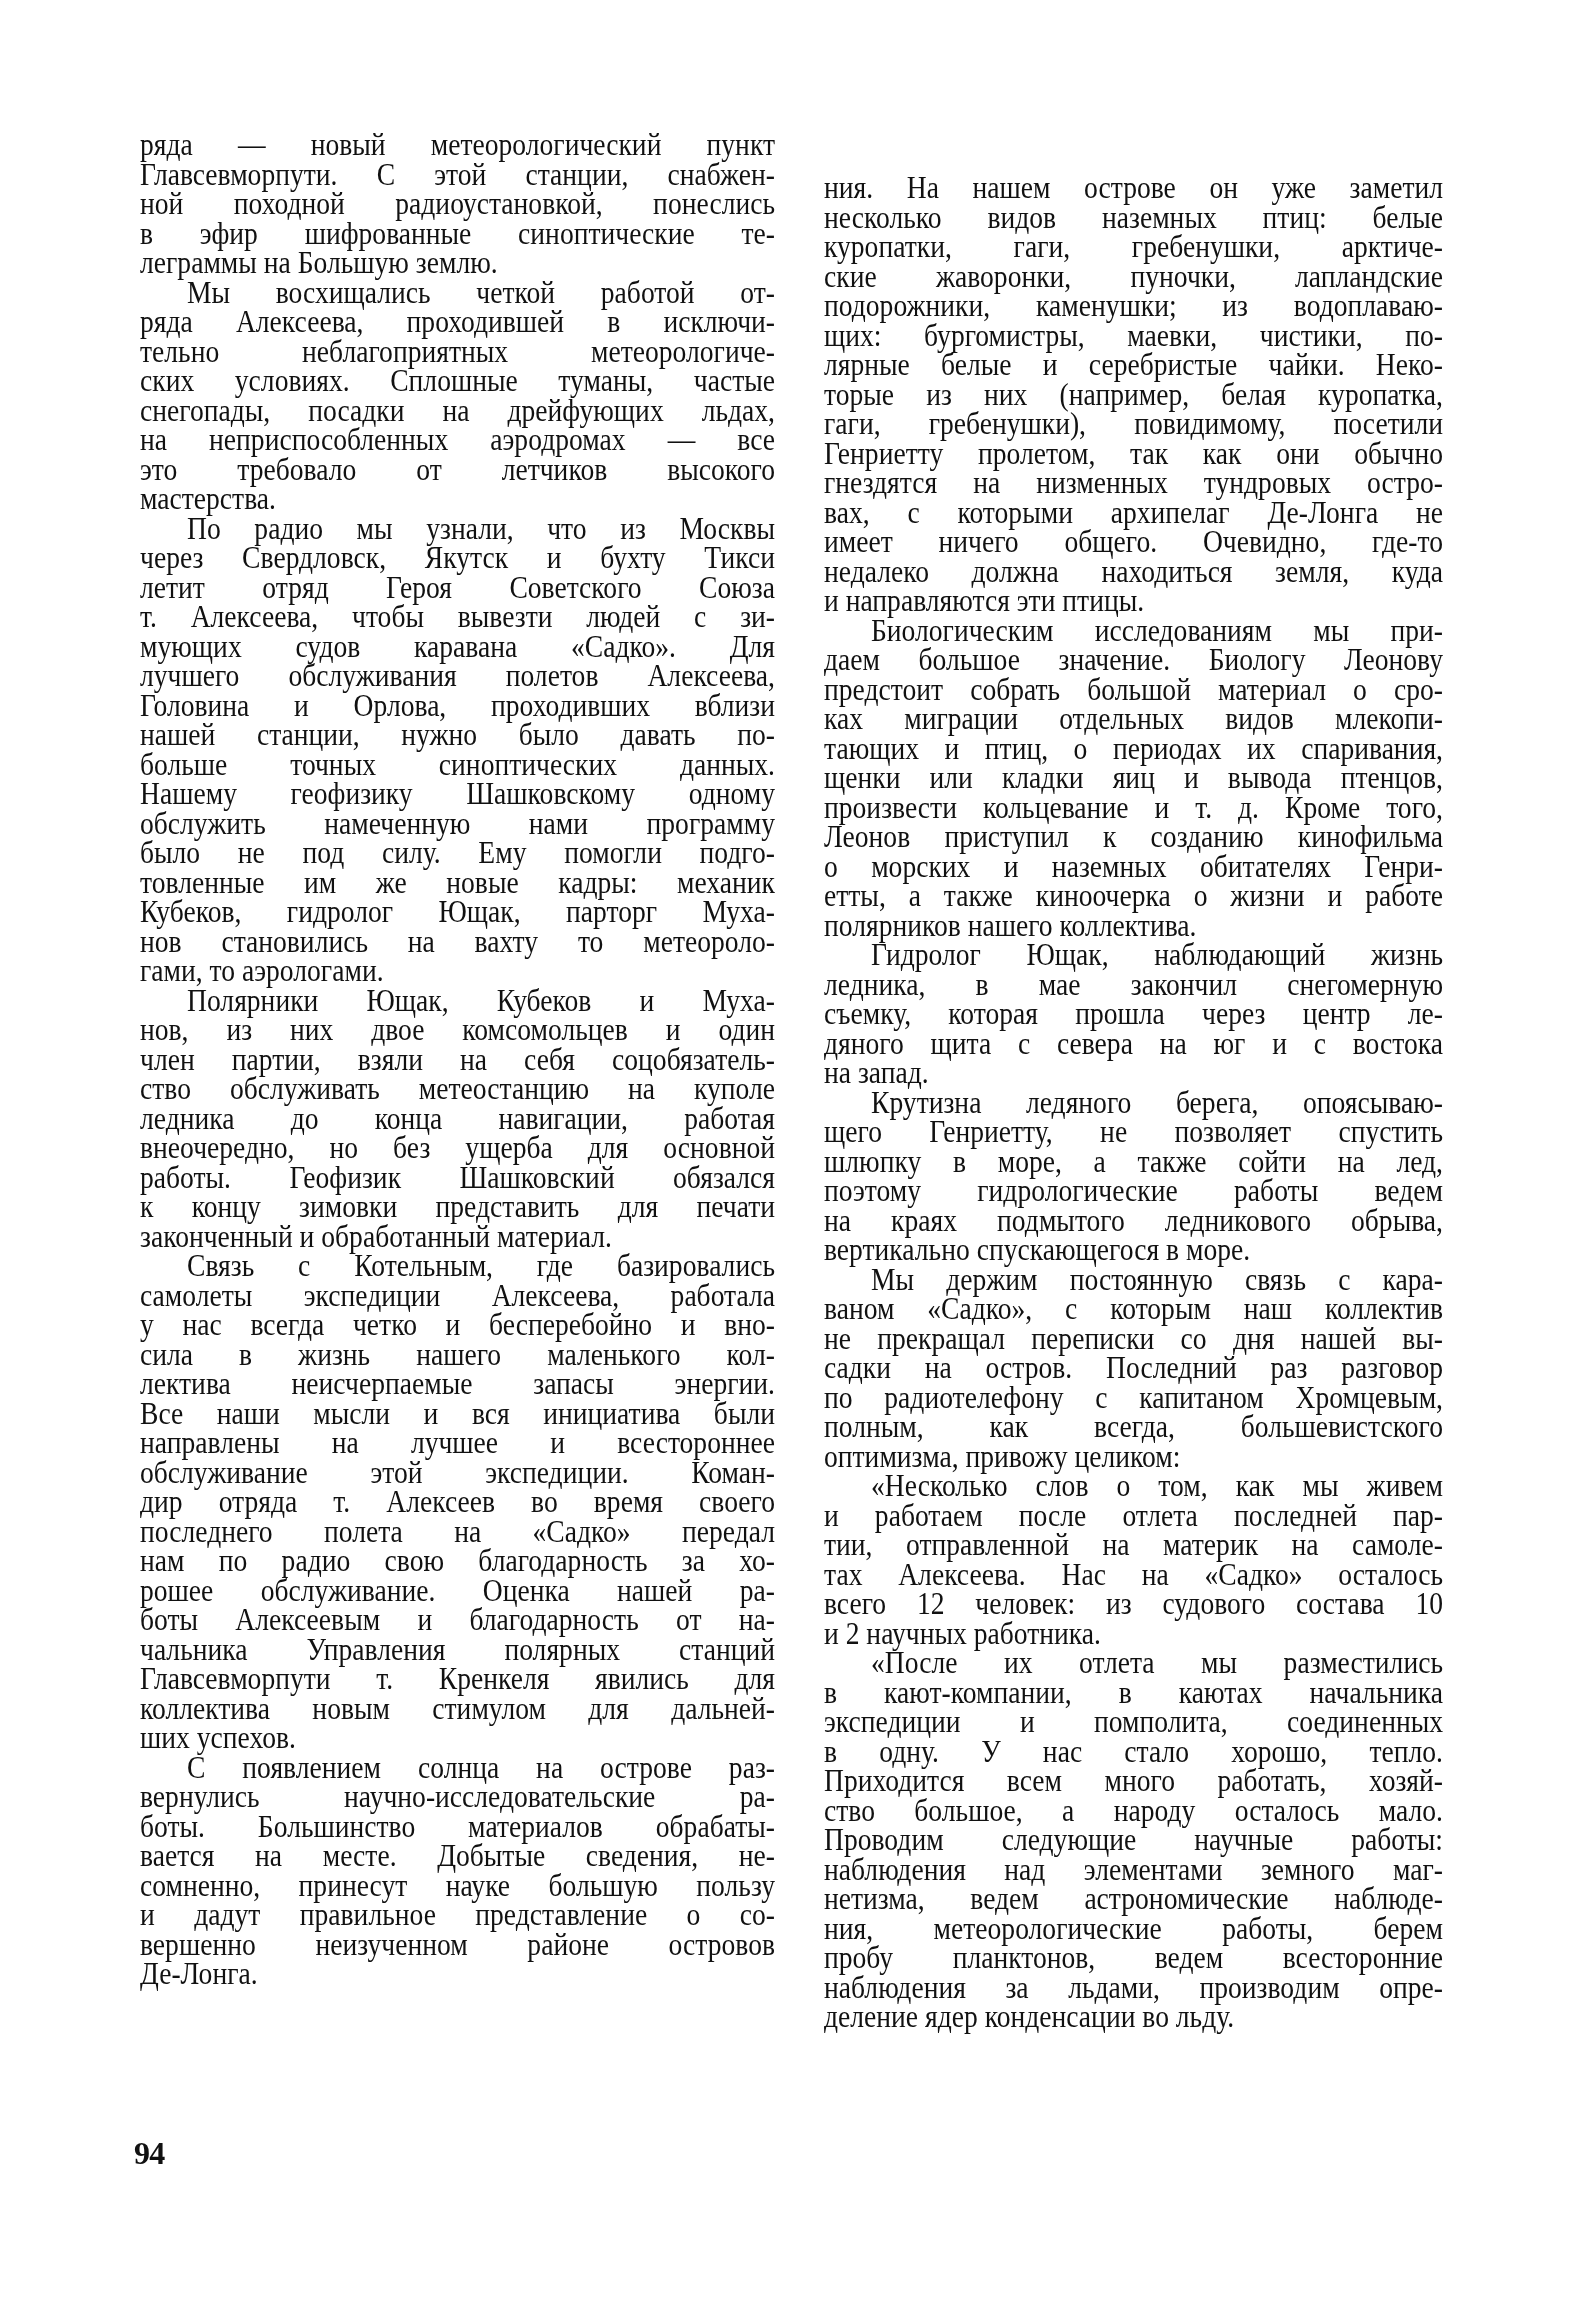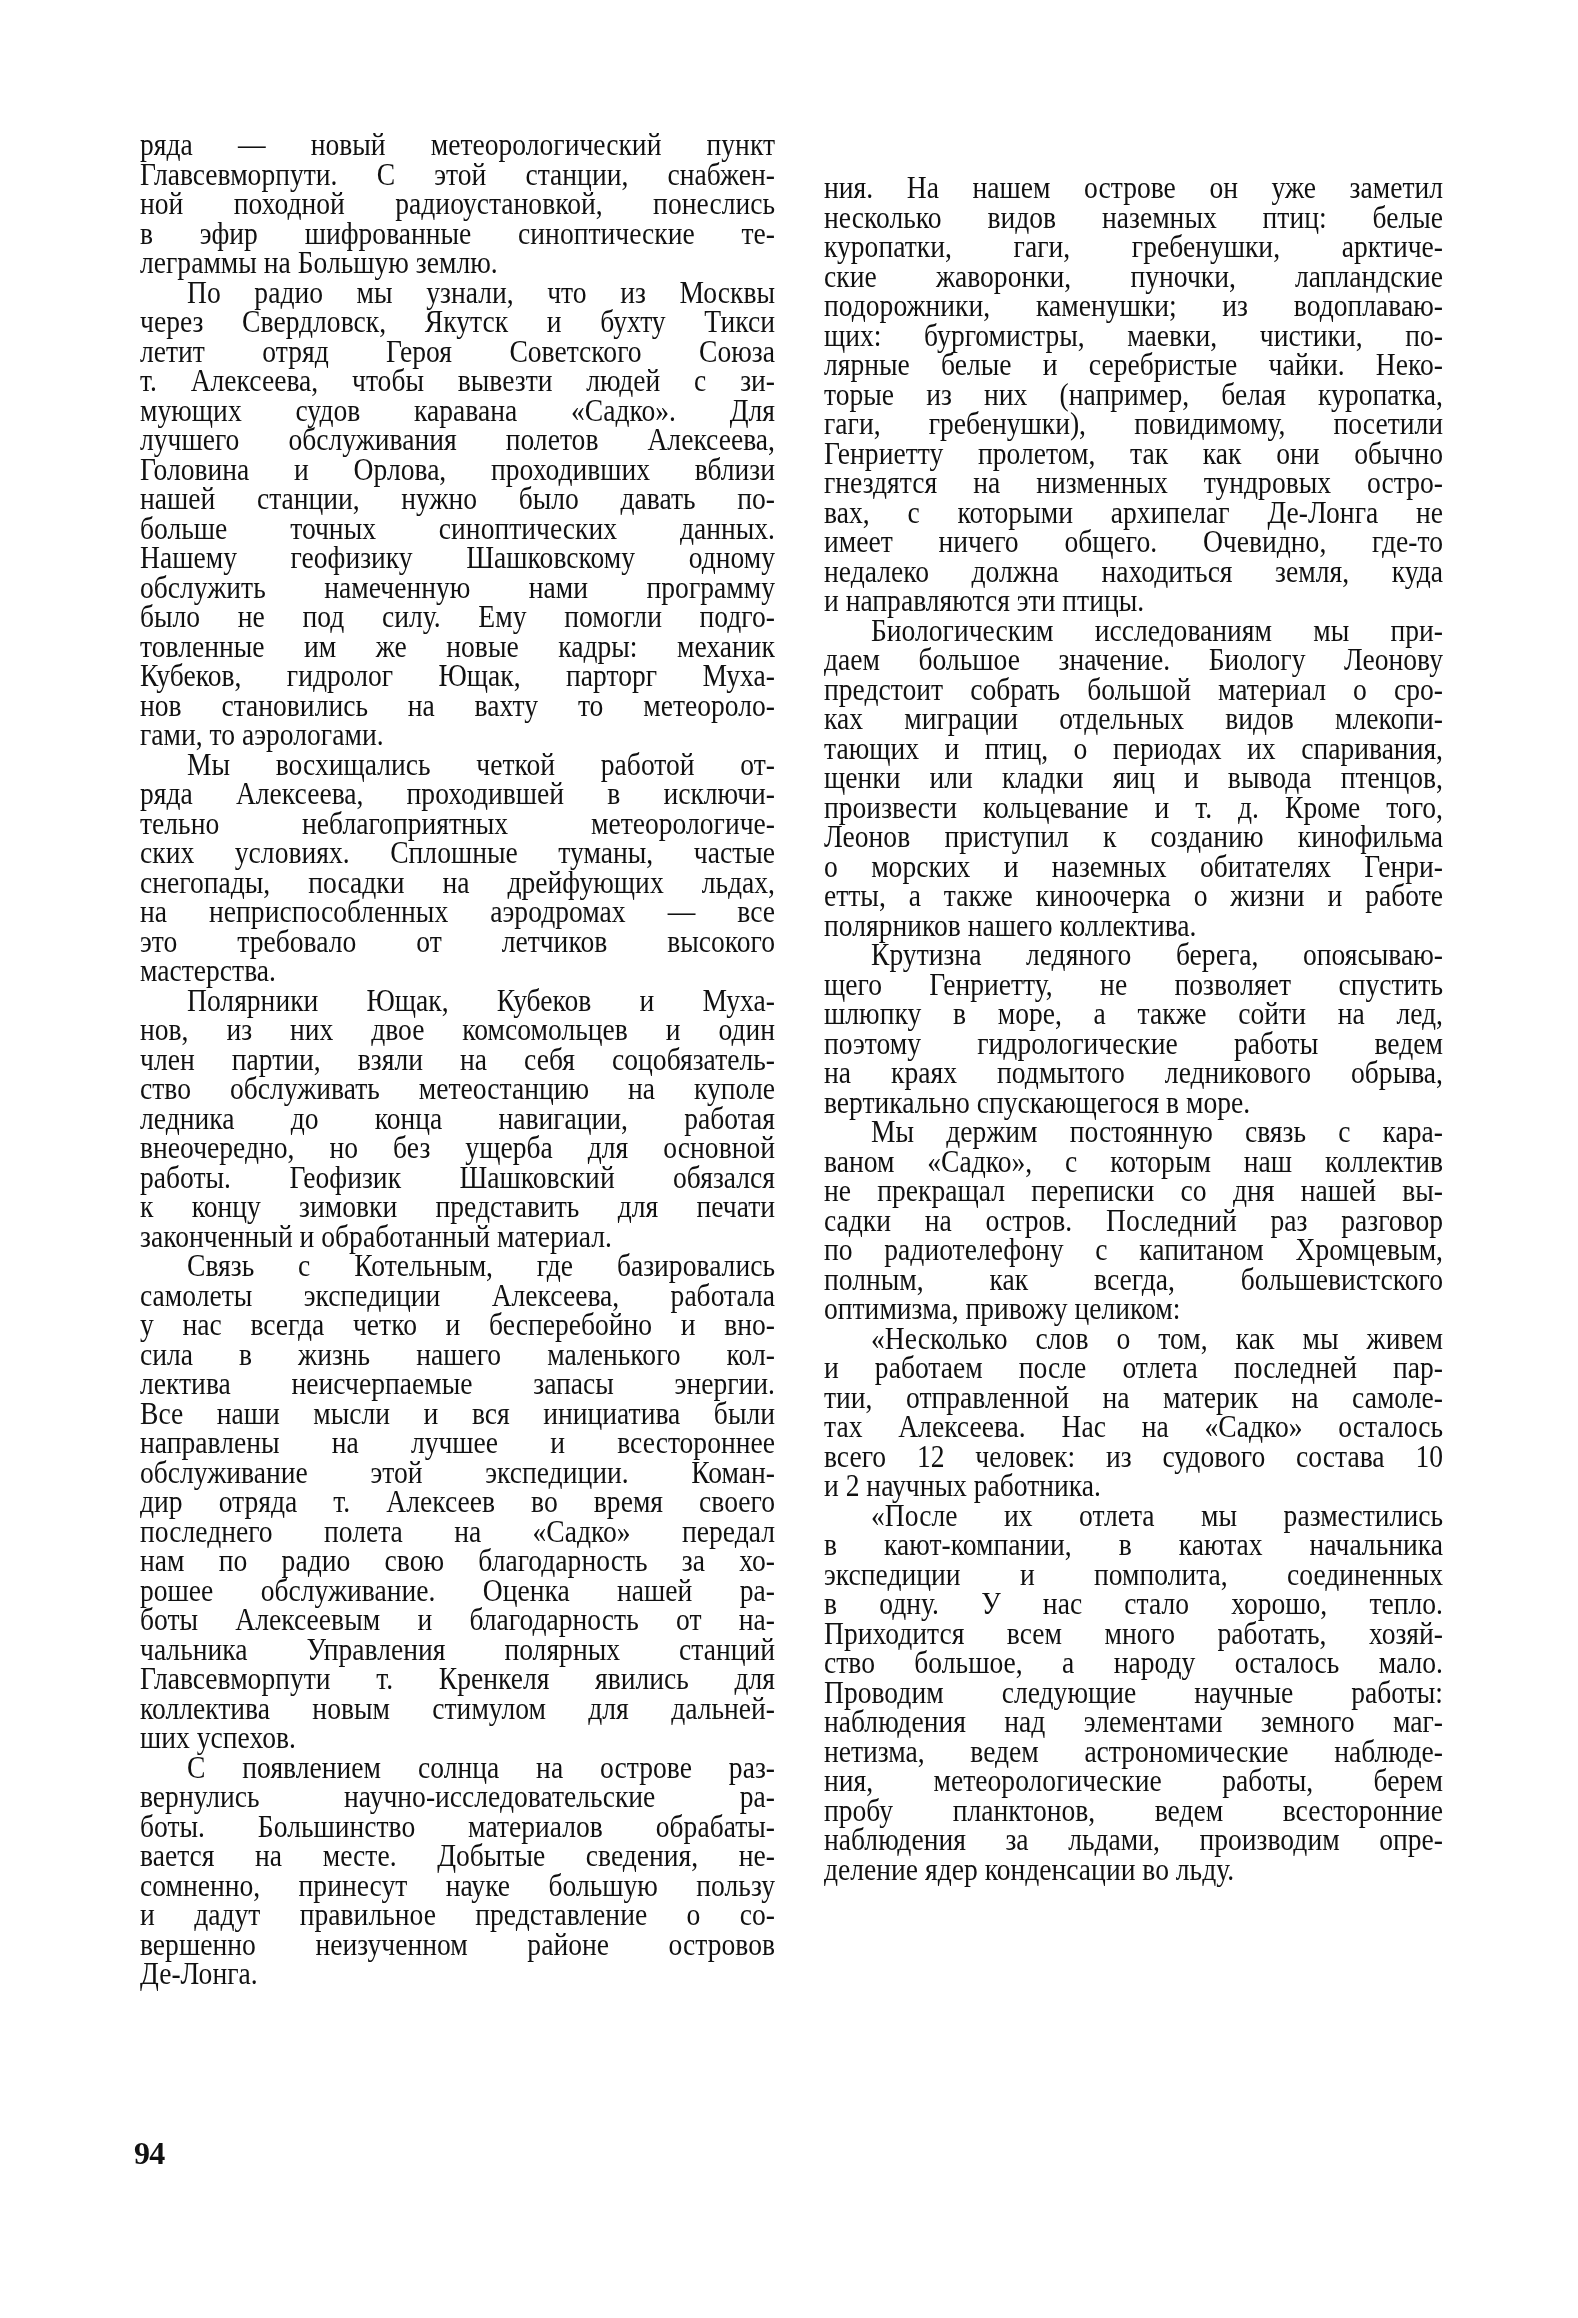--- a/index.html
+++ b/index.html
@@ -31,46 +31,46 @@
 <div class="page">
   <div class="column col-left" id="col-0">
       <div class="paragraph">
         <span class="line">ряда — новый метеорологический пункт</span>
         <span class="line">Главсевморпути. С этой станции, снабжен-</span>
         <span class="line">ной походной радиоустановкой, понеслись</span>
         <span class="line">в эфир шифрованные синоптические те-</span>
         <span class="line last">леграммы на Большую землю.</span>
       </div>
       <div class="paragraph">
+        <span class="line indent">Мы восхищались четкой работой от-</span>
+        <span class="line">ряда Алексеева, проходившей в исключи-</span>
+        <span class="line">тельно неблагоприятных метеорологиче-</span>
+        <span class="line">ских условиях. Сплошные туманы, частые</span>
+        <span class="line">снегопады, посадки на дрейфующих льдах,</span>
+        <span class="line">на неприспособленных аэродромах — все</span>
+        <span class="line">это требовало от летчиков высокого</span>
+        <span class="line last">мастерства.</span>
+      </div>
+      <div class="paragraph">
         <span class="line indent">По радио мы узнали, что из Москвы</span>
         <span class="line">через Свердловск, Якутск и бухту Тикси</span>
         <span class="line">летит отряд Героя Советского Союза</span>
         <span class="line">т. Алексеева, чтобы вывезти людей с зи-</span>
         <span class="line">мующих судов каравана «Садко». Для</span>
         <span class="line">лучшего обслуживания полетов Алексеева,</span>
         <span class="line">Головина и Орлова, проходивших вблизи</span>
         <span class="line">нашей станции, нужно было давать по-</span>
         <span class="line">больше точных синоптических данных.</span>
         <span class="line">Нашему геофизику Шашковскому одному</span>
         <span class="line">обслужить намеченную нами программу</span>
         <span class="line">было не под силу. Ему помогли подго-</span>
         <span class="line">товленные им же новые кадры: механик</span>
         <span class="line">Кубеков, гидролог Ющак, парторг Муха-</span>
         <span class="line">нов становились на вахту то метеороло-</span>
         <span class="line last">гами, то аэрологами.</span>
-      </div>
-      <div class="paragraph">
-        <span class="line indent">Мы восхищались четкой работой от-</span>
-        <span class="line">ряда Алексеева, проходившей в исключи-</span>
-        <span class="line">тельно неблагоприятных метеорологиче-</span>
-        <span class="line">ских условиях. Сплошные туманы, частые</span>
-        <span class="line">снегопады, посадки на дрейфующих льдах,</span>
-        <span class="line">на неприспособленных аэродромах — все</span>
-        <span class="line">это требовало от летчиков высокого</span>
-        <span class="line last">мастерства.</span>
       </div>
       <div class="paragraph">
         <span class="line indent">Полярники Ющак, Кубеков и Муха-</span>
         <span class="line">нов, из них двое комсомольцев и один</span>
         <span class="line">член партии, взяли на себя соцобязатель-</span>
         <span class="line">ство обслуживать метеостанцию на куполе</span>
         <span class="line">ледника до конца навигации, работая</span>
         <span class="line">внеочередно, но без ущерба для основной</span>
         <span class="line">работы. Геофизик Шашковский обязался</span>
         <span class="line">к концу зимовки представить для печати</span>
@@ -131,20 +131,27 @@
         <span class="line">ках миграции отдельных видов млекопи-</span>
         <span class="line">тающих и птиц, о периодах их спаривания,</span>
         <span class="line">щенки или кладки яиц и вывода птенцов,</span>
         <span class="line">произвести кольцевание и т. д. Кроме того,</span>
         <span class="line">Леонов приступил к созданию кинофильма</span>
         <span class="line">о морских и наземных обитателях Генри-</span>
         <span class="line">етты, а также киноочерка о жизни и работе</span>
         <span class="line last">полярников нашего коллектива.</span>
       </div>
       <div class="paragraph">
+        <span class="line indent">Гидролог Ющак, наблюдающий жизнь</span>
+        <span class="line">ледника, в мае закончил снегомерную</span>
+        <span class="line">съемку, которая прошла через центр ле-</span>
+        <span class="line">дяного щита с севера на юг и с востока</span>
+        <span class="line last">на запад.</span>
+      </div>
+      <div class="paragraph">
         <span class="line indent">Крутизна ледяного берега, опоясываю-</span>
         <span class="line">щего Генриетту, не позволяет спустить</span>
         <span class="line">шлюпку в море, а также сойти на лед,</span>
         <span class="line">поэтому гидрологические работы ведем</span>
         <span class="line">на краях подмытого ледникового обрыва,</span>
         <span class="line last">вертикально спускающегося в море.</span>
       </div>
       <div class="paragraph">
         <span class="line indent">Мы держим постоянную связь с кара-</span>
         <span class="line">ваном «Садко», с которым наш коллектив</span>

